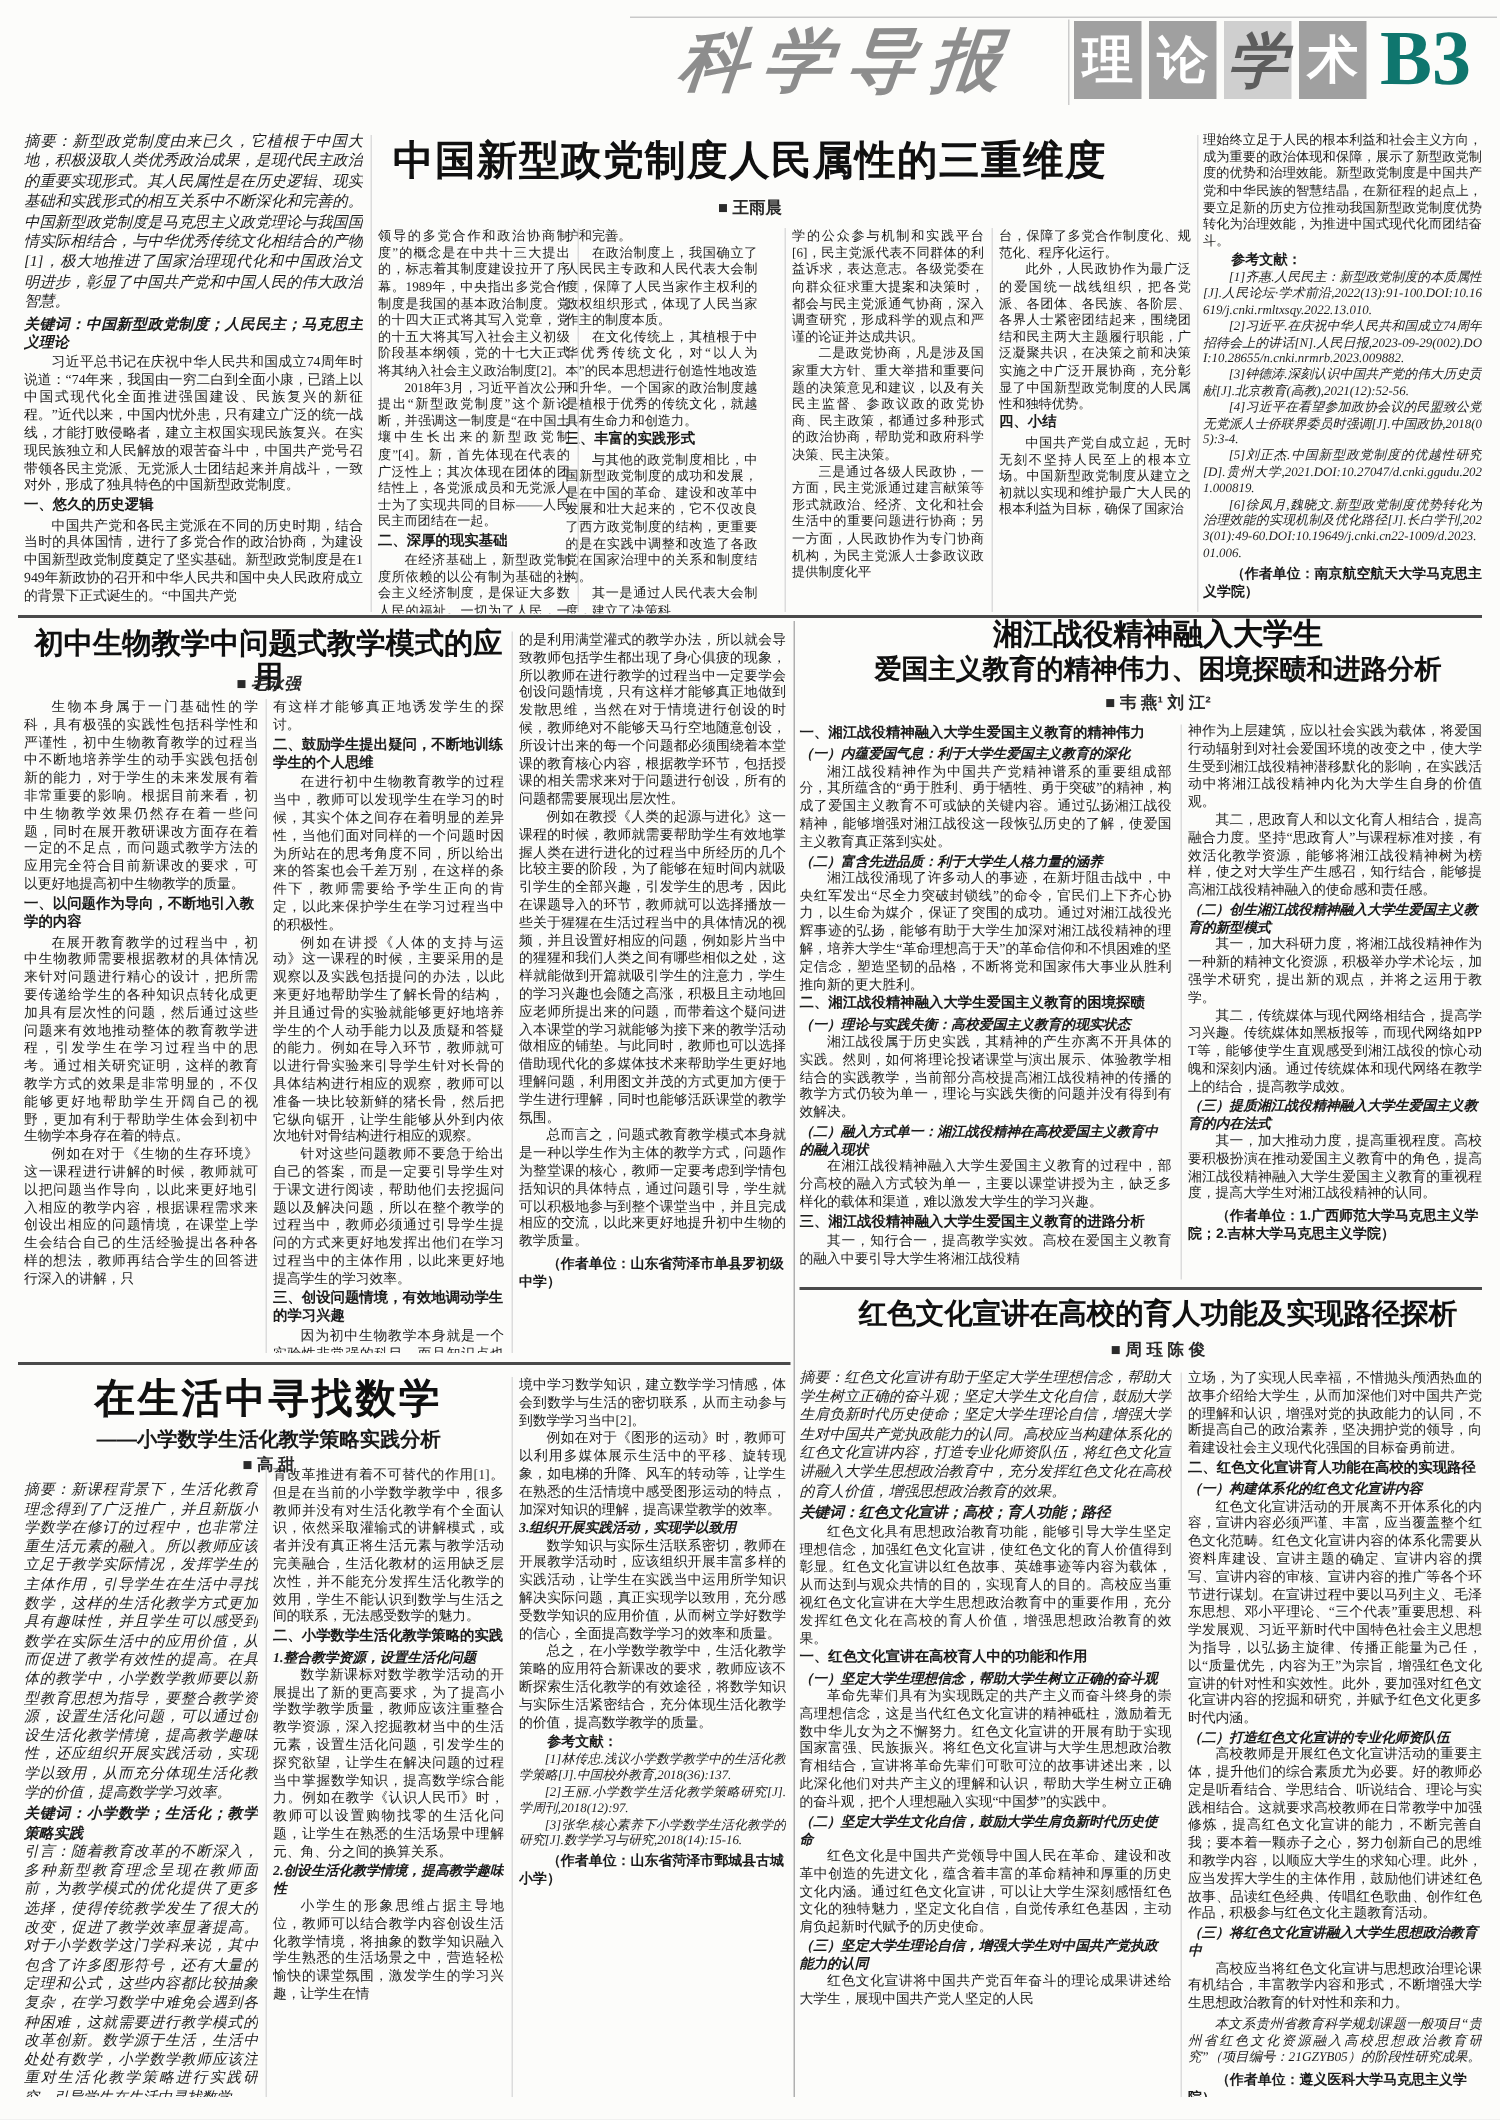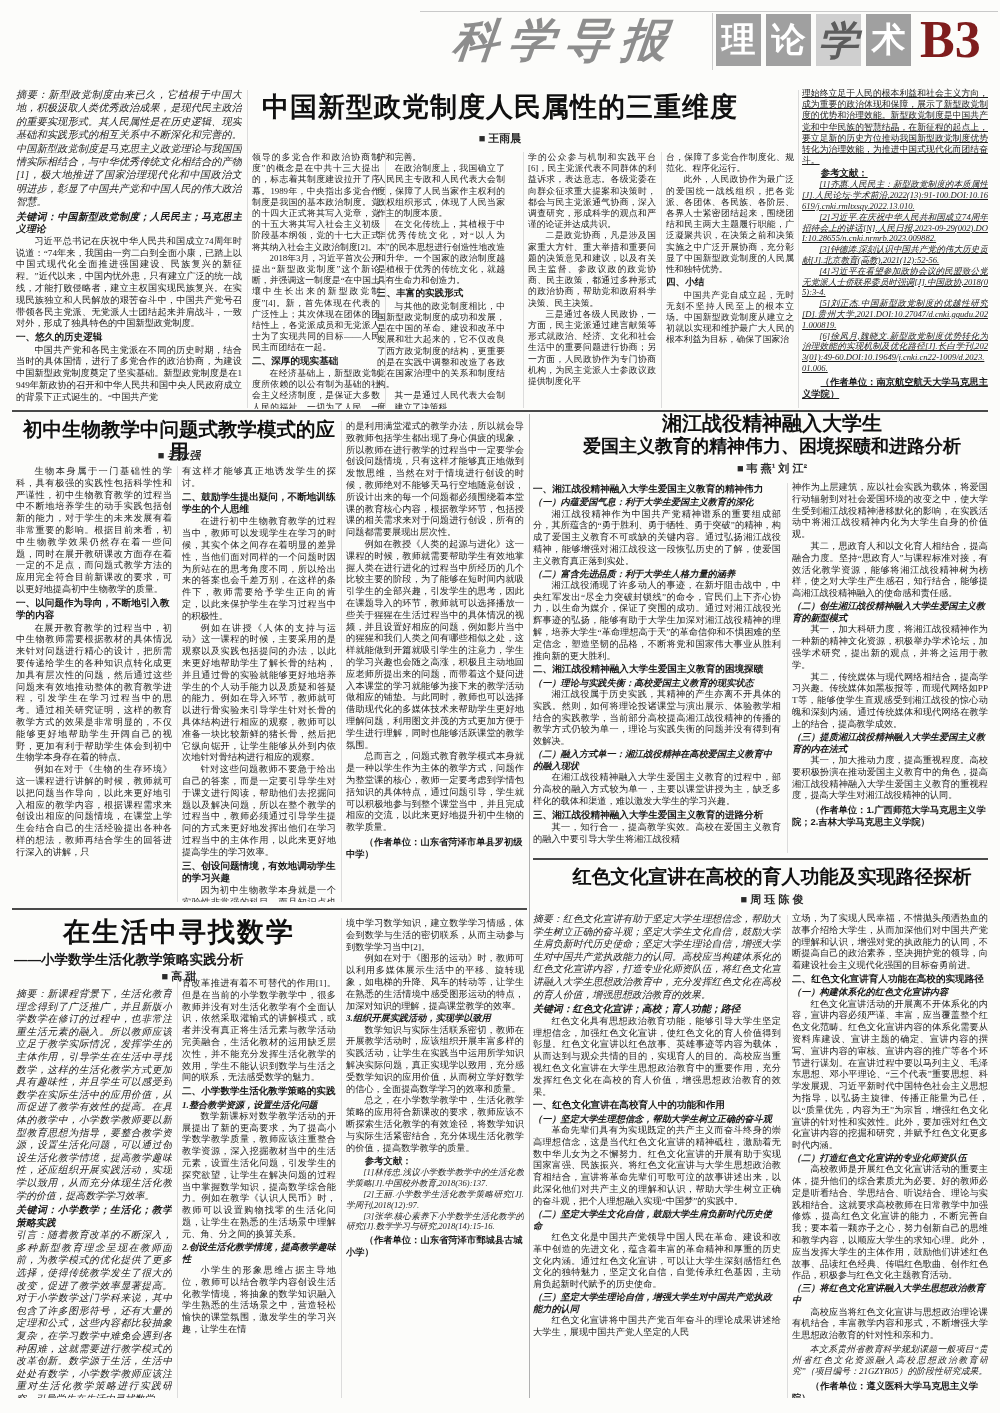--- a/index.html
+++ b/index.html
@@ -13,30 +13,30 @@
   .hdr-info .row{display:flex;align-items:center;line-height:15px;}
   .sq{display:inline-block;width:7px;height:7px;background:#9a9a9a;margin-right:4px;flex:0 0 auto;}
   .masthead{position:absolute;left:420px;top:14px;width:290px;text-align:center;
             font-family:"DejaVu Serif","Liberation Serif",serif;font-style:italic;font-weight:bold;
             font-size:46px;line-height:52px;color:#8d8d8d;letter-spacing:10px;transform:skewX(-6deg);}
   .hdr-v{position:absolute;left:712px;top:13px;width:1px;height:57px;background:#cccccc;}
   .sec-tiles{position:absolute;left:716px;top:14px;display:flex;align-items:center;gap:5px;}
   .tile{width:45px;height:52px;background:#a0a0a0;color:#ffffff;display:flex;align-items:center;justify-content:center;
         font-family:"Liberation Sans","DejaVu Sans",sans-serif;font-weight:bold;font-size:34px;}
   .tile.light{background:#cfcfcf;color:#5d5d5d;font-family:"DejaVu Serif",serif;font-style:italic;font-size:40px;}
-  .pageno{font-family:"Liberation Serif",serif;font-weight:bold;font-size:52px;color:#7f1d1d;margin-left:4px;line-height:52px;}
+  .pageno{font-family:"Liberation Serif",serif;font-weight:bold;font-size:52px;color:#0f766e;margin-left:4px;line-height:52px;}
   
   .hline{position:absolute;background:#4a4a4a;height:2px;}
   .vline-main{position:absolute;background:#b0b0b0;width:1px;}
   .vline{position:absolute;background:#dcdcdc;width:1px;}
   
   .a-title{position:absolute;font-family:"Liberation Sans","DejaVu Sans",sans-serif;font-weight:bold;
            color:#101010;text-align:center;line-height:1.15;}
   .a-sub{position:absolute;font-family:"Liberation Sans","DejaVu Sans",sans-serif;font-weight:bold;
-         color:#1a1a1a;}
+         color:#1a1a1a;text-align:center;}
   .byline{position:absolute;font-family:"Liberation Sans","DejaVu Sans",sans-serif;
           font-size:11px;font-weight:bold;color:#2a2a2a;text-align:center;}
   
   .ncol{position:absolute;overflow:hidden;}
   .b-p,.b-p2{font-size:9.2px;line-height:11.8px;text-align:justify;word-break:break-all;}
   .b-p{text-indent:2em;}
   .f-sm .b-p,.f-sm .b-p2{font-size:8.8px;line-height:11.2px;}
   .b-h{font-family:"Liberation Sans","DejaVu Sans",sans-serif;font-weight:bold;
        font-size:9.6px;line-height:12.4px;margin:1px 0;}
   .b-h2{font-weight:bold;font-style:italic;font-size:9.2px;line-height:12.2px;}
@@ -99,21 +99,21 @@
       <div class="b-p2">学的公众参与机制和实践平台[6]，民主党派代表不同群体的利益诉求，表达意志。各级党委在向群众征求重大提案和决策时，都会与民主党派通气协商，深入调查研究，形成科学的观点和严谨的论证并达成共识。</div>
       <div class="b-p">二是政党协商，凡是涉及国家重大方针、重大举措和重要问题的决策意见和建议，以及有关民主监督、参政议政的政党协商、民主政策，都通过多种形式的政治协商，帮助党和政府科学决策、民主决策。</div>
       <div class="b-p">三是通过各级人民政协，一方面，民主党派通过建言献策等形式就政治、经济、文化和社会生活中的重要问题进行协商；另一方面，人民政协作为专门协商机构，为民主党派人士参政议政提供制度化平</div>
     </div>
   <div class="ncol f-sm" style="left:666px;top:152px;width:128px;height:257px;">
       <div class="b-p2">台，保障了多党合作制度化、规范化、程序化运行。</div>
       <div class="b-p">此外，人民政协作为最广泛的爱国统一战线组织，把各党派、各团体、各民族、各阶层、各界人士紧密团结起来，围绕团结和民主两大主题履行职能，广泛凝聚共识，在决策之前和决策实施之中广泛开展协商，充分彰显了中国新型政党制度的人民属性和独特优势。</div>
       <div class="b-h">四、小结</div>
       <div class="b-p">中国共产党自成立起，无时无刻不坚持人民至上的根本立场。中国新型政党制度从建立之初就以实现和维护最广大人民的根本利益为目标，确保了国家治</div>
     </div>
-  <div class="ncol f-sm" style="left:802px;top:88px;width:186px;height:321px;text-decoration:underline;">
+  <div class="ncol f-sm" style="left:802px;top:88px;width:186px;height:321px;">
       <div class="b-p2">理始终立足于人民的根本利益和社会主义方向，成为重要的政治体现和保障，展示了新型政党制度的优势和治理效能。新型政党制度是中国共产党和中华民族的智慧结晶，在新征程的起点上，要立足新的历史方位推动我国新型政党制度优势转化为治理效能，为推进中国式现代化而团结奋斗。</div>
       <div class="b-refh">参考文献：</div>
       <div class="b-ref">[1]齐惠.人民民主：新型政党制度的本质属性[J].人民论坛·学术前沿,2022(13):91-100.DOI:10.16619/j.cnki.rmltxsqy.2022.13.010.</div>
       <div class="b-ref">[2]习近平.在庆祝中华人民共和国成立74周年招待会上的讲话[N].人民日报,2023-09-29(002).DOI:10.28655/n.cnki.nrmrb.2023.009882.</div>
       <div class="b-ref">[3]钟德涛.深刻认识中国共产党的伟大历史贡献[J].北京教育(高教),2021(12):52-56.</div>
       <div class="b-ref">[4]习近平在看望参加政协会议的民盟致公党无党派人士侨联界委员时强调[J].中国政协,2018(05):3-4.</div>
       <div class="b-ref">[5]刘正杰.中国新型政党制度的优越性研究[D].贵州大学,2021.DOI:10.27047/d.cnki.ggudu.2021.000819.</div>
       <div class="b-ref">[6]徐凤月,魏晓文.新型政党制度优势转化为治理效能的实现机制及优化路径[J].长白学刊,2023(01):49-60.DOI:10.19649/j.cnki.cn22-1009/d.2023.01.006.</div>
       <div class="b-au">（作者单位：南京航空航天大学马克思主义学院）</div>
     </div>

